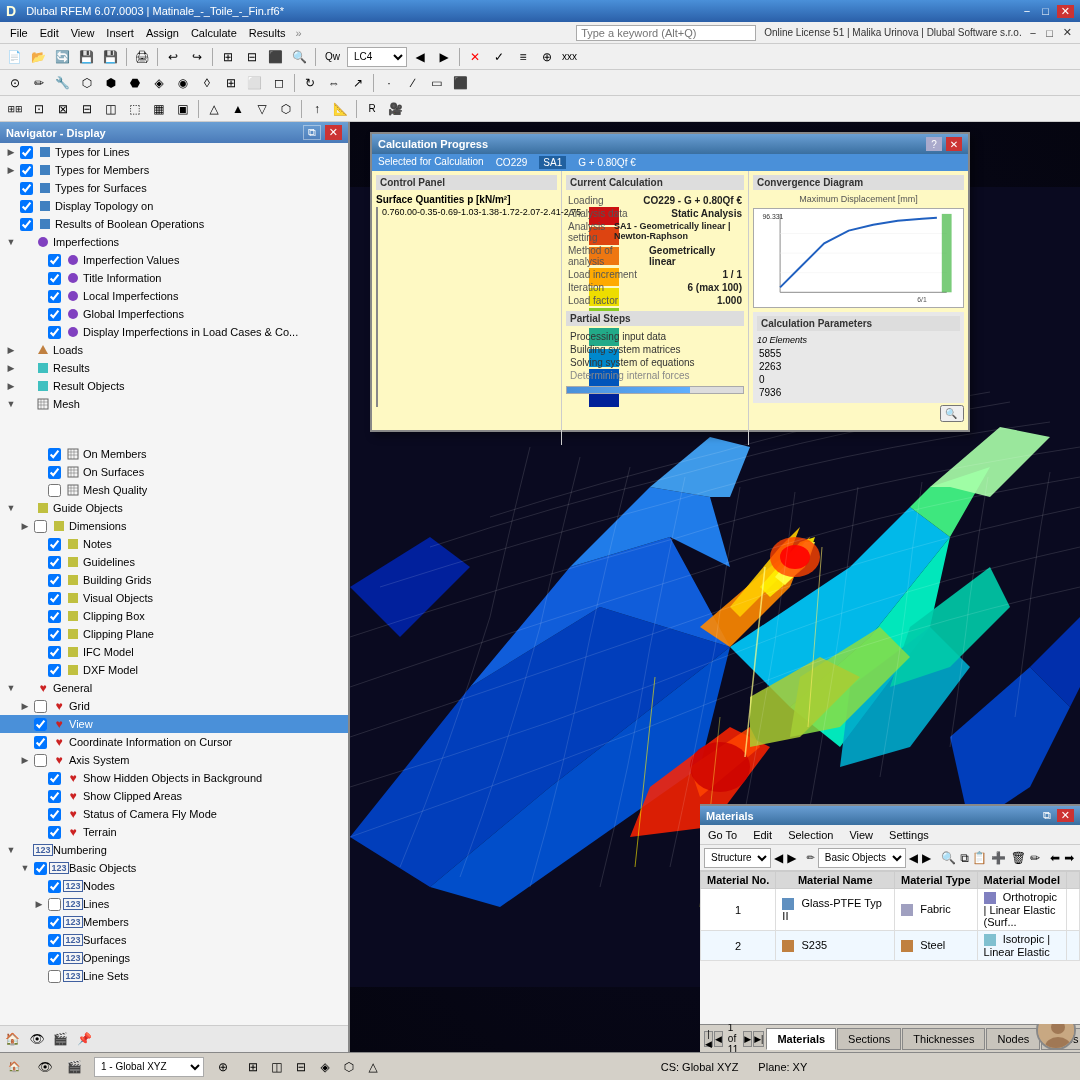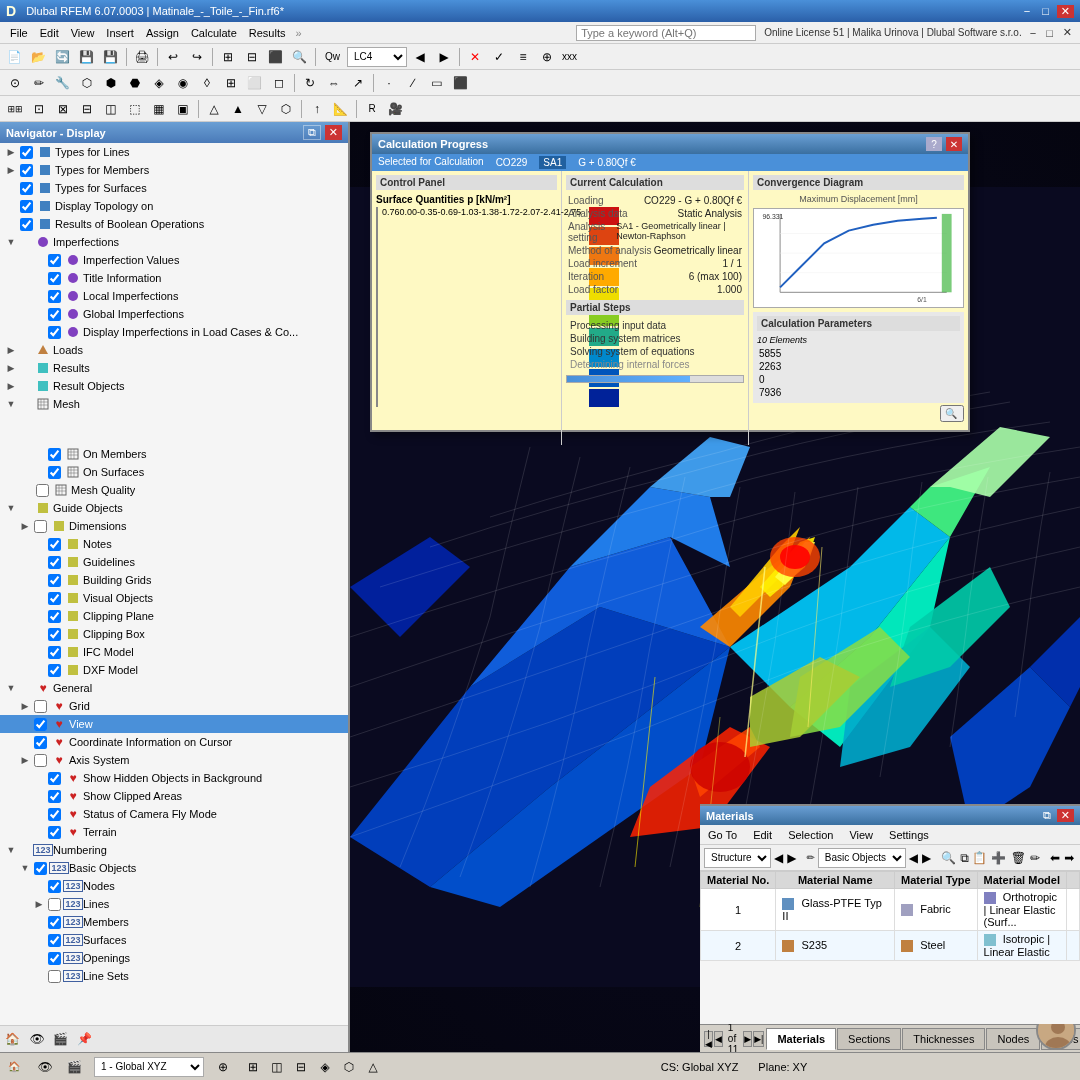--- a/index.html
+++ b/index.html
@@ -83,21 +83,21 @@
     ::-webkit-scrollbar-track { background: #e0e0e0; }
     ::-webkit-scrollbar-thumb { background: #aaa; border: 1px solid #888; }
 
     .calc-content { display: flex; height: calc(100% - 22px); }
     .calc-left { width: 190px; border-right: 1px solid #ccc; padding: 4px; }
     .calc-middle { flex: 1; padding: 4px; }
     .calc-right { width: 220px; border-left: 1px solid #ccc; padding: 4px; }
     .calc-section-title { font-weight: bold; font-size: 10px; color: #333; margin-bottom: 4px; background: #ddd; padding: 2px 4px; }
     .calc-row { display: flex; justify-content: space-between; font-size: 10px; padding: 1px 2px; }
     .calc-row-label { color: #555; }
-    .calc-row-value { font-weight: normal; color: #222; }
+    .calc-row-value { font-weight: bold; color: #222; }
     
     .partial-steps { font-size: 10px; }
     .partial-step-row { display: flex; justify-content: space-between; padding: 1px 4px; font-size: 10px; }
     .step-pending { color: #888; }
     .step-done { color: #333; }
     .progress-bar-outer { height: 8px; background: #ddd; border: 1px solid #aaa; margin: 4px 0; }
     .progress-bar-inner { height: 100%; background: linear-gradient(to right, #4a90d9, #60b0ff); }
     
     .conv-diagram { width: 100%; height: 100px; background: white; border: 1px solid #aaa; position: relative; margin-top: 4px; }
     
@@ -404,21 +404,21 @@
             <svg width="12" height="12">
               <rect x="1" y="1" width="10" height="10" fill="none" stroke="#666" stroke-width="1"></rect>
               <line x1="1" y1="4" x2="11" y2="4" stroke="#666" stroke-width="0.5"></line>
               <line x1="1" y1="7" x2="11" y2="7" stroke="#666" stroke-width="0.5"></line>
               <line x1="4" y1="1" x2="4" y2="11" stroke="#666" stroke-width="0.5"></line>
               <line x1="7" y1="1" x2="7" y2="11" stroke="#666" stroke-width="0.5"></line>
             </svg>
           </span>
           <span class="item-label">On Surfaces</span>
         </div>
-        <div class="tree-item" style="padding-left: 20px;">
+        <div class="tree-item" style="padding-left: 32px;">
           <span class="tree-toggle"></span>
           <input type="checkbox" class="tree-checkbox" style="">
           <span class="tree-icon">
             <svg width="12" height="12">
               <rect x="1" y="1" width="10" height="10" fill="none" stroke="#666" stroke-width="1"></rect>
               <line x1="1" y1="4" x2="11" y2="4" stroke="#666" stroke-width="0.5"></line>
               <line x1="1" y1="7" x2="11" y2="7" stroke="#666" stroke-width="0.5"></line>
               <line x1="4" y1="1" x2="4" y2="11" stroke="#666" stroke-width="0.5"></line>
               <line x1="7" y1="1" x2="7" y2="11" stroke="#666" stroke-width="0.5"></line>
             </svg>
@@ -486,31 +486,31 @@
           <span class="item-label">Visual Objects</span>
         </div>
         <div class="tree-item" style="padding-left: 32px;">
           <span class="tree-toggle"></span>
           <input type="checkbox" class="tree-checkbox" checked="" style="">
           <span class="tree-icon">
             <svg width="12" height="12">
               <rect x="1" y="1" width="10" height="10" fill="#c0c040"></rect>
             </svg>
           </span>
+          <span class="item-label">Clipping Box</span>
+        </div>
+        <div class="tree-item" style="padding-left: 32px;">
+          <span class="tree-toggle"></span>
+          <input type="checkbox" class="tree-checkbox" checked="" style="">
+          <span class="tree-icon">
+            <svg width="12" height="12">
+              <rect x="1" y="1" width="10" height="10" fill="#c0c040"></rect>
+            </svg>
+          </span>
           <span class="item-label">Clipping Plane</span>
-        </div>
-        <div class="tree-item" style="padding-left: 32px;">
-          <span class="tree-toggle"></span>
-          <input type="checkbox" class="tree-checkbox" checked="" style="">
-          <span class="tree-icon">
-            <svg width="12" height="12">
-              <rect x="1" y="1" width="10" height="10" fill="#c0c040"></rect>
-            </svg>
-          </span>
-          <span class="item-label">Clipping Box</span>
         </div>
         <div class="tree-item" style="padding-left: 32px;">
           <span class="tree-toggle"></span>
           <input type="checkbox" class="tree-checkbox" checked="" style="">
           <span class="tree-icon">
             <svg width="12" height="12">
               <rect x="1" y="1" width="10" height="10" fill="#c0c040"></rect>
             </svg>
           </span>
           <span class="item-label">IFC Model</span>

